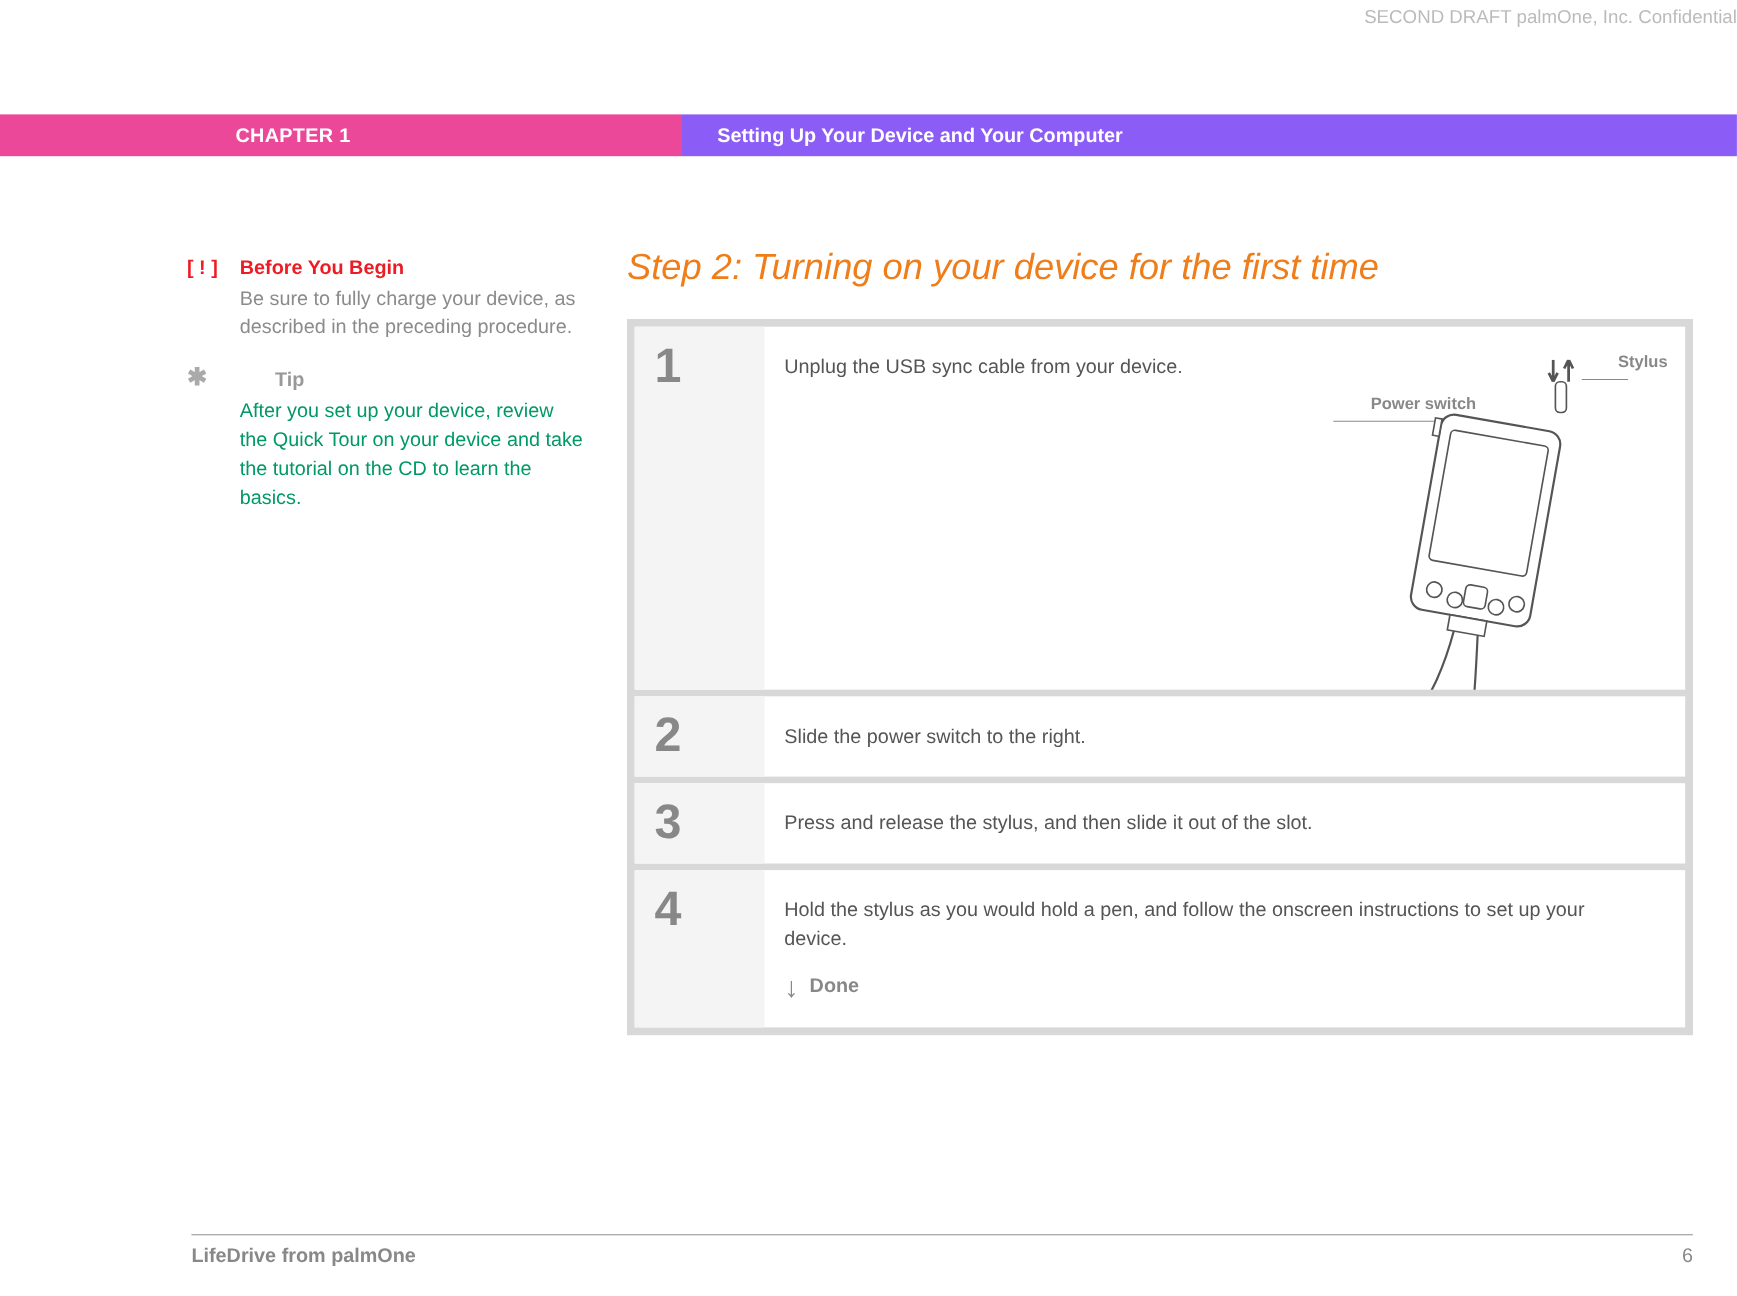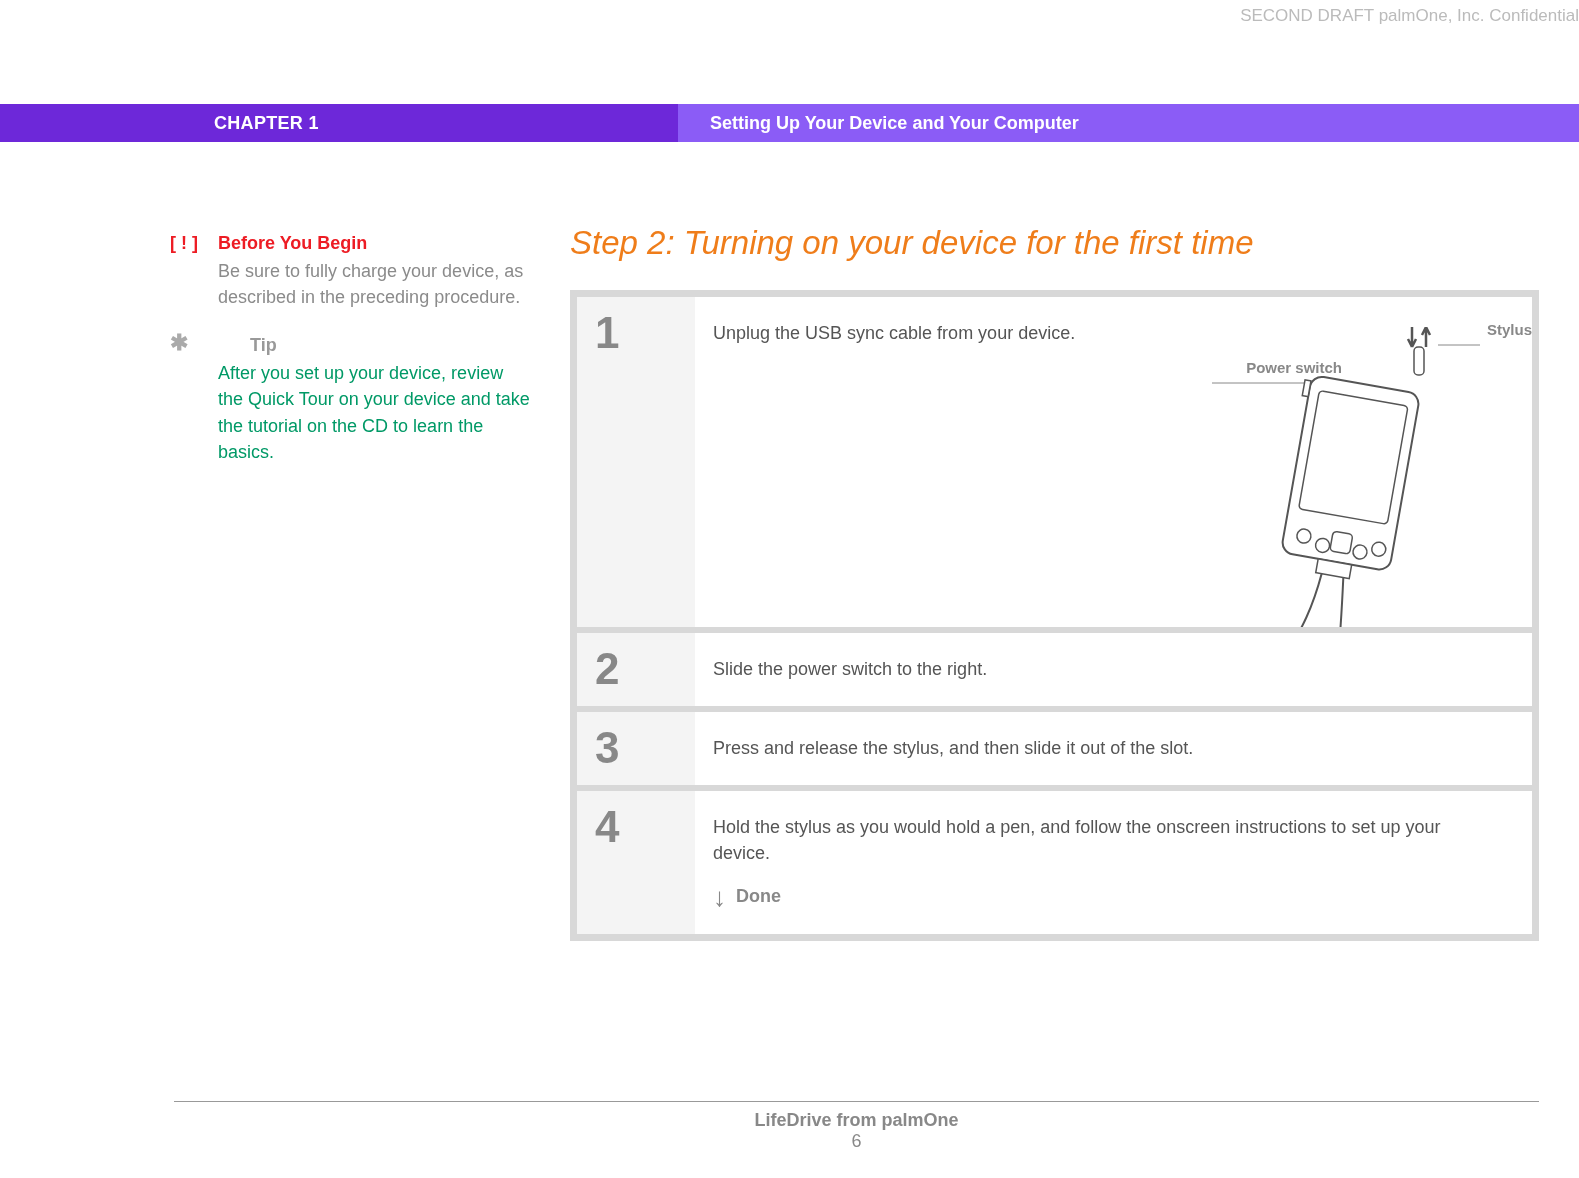--- a/index.html
+++ b/index.html
@@ -21,22 +21,22 @@
   }
   .band {
     position: absolute;
     top: 104px;
     left: 0;
     width: 1579px;
     height: 38px;
     display: flex;
   }
   .band-left {
-    background: #6d28d9;
-    width: 678px;
+    background: #ec4899;
+    width: 620px;
     display: flex;
     align-items: center;
     padding-left: 214px;
     color: #fff;
     font-weight: bold;
     font-size: 18px;
     letter-spacing: 0.3px;
   }
   .band-right {
     background: #8b5cf6;
@@ -144,21 +144,21 @@
   .label-power {
     position: absolute;
     right: 190px;
     top: 60px;
     font-size: 15px;
     color: #888;
     font-weight: bold;
   }
   .label-stylus {
     position: absolute;
-    right: 0;
+    right: 16px;
     top: 22px;
     font-size: 15px;
     color: #888;
     font-weight: bold;
   }
   .done-row {
     margin-top: 18px;
     display: flex;
     align-items: center;
     gap: 10px;
@@ -177,21 +177,20 @@
   .footer {
     position: absolute;
     bottom: 26px;
     left: 174px;
     right: 40px;
     border-top: 1px solid #999;
     padding-top: 8px;
     display: flex;
     justify-content: space-between;
     align-items: center;
-    flex-direction: column;
   }
   .footer-left {
     color: #888;
     font-weight: bold;
     font-size: 18px;
   }
   .footer-right {
     color: #888;
     font-size: 18px;
   }

